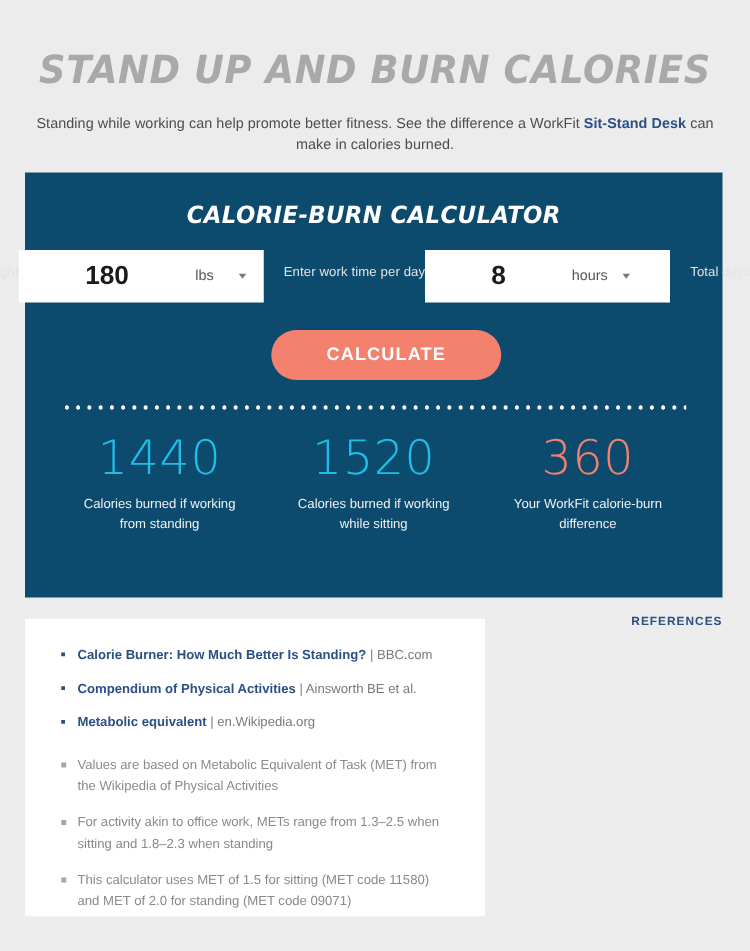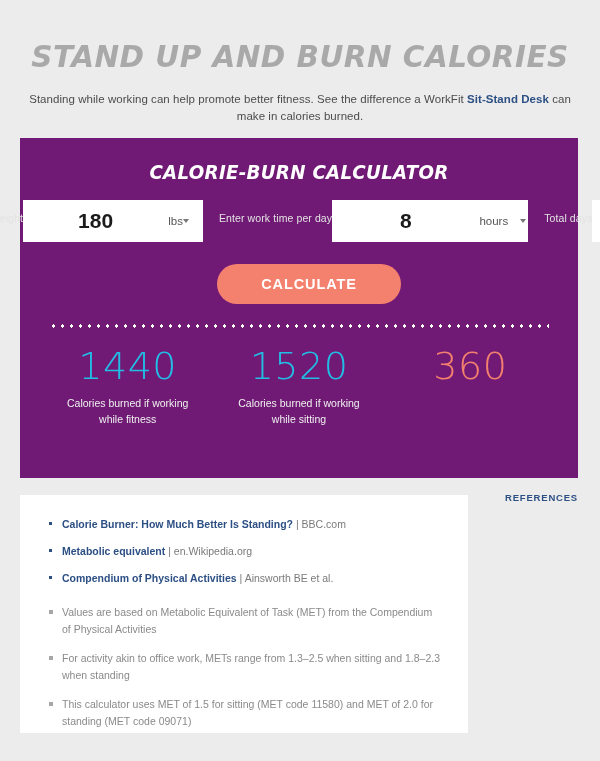--- a/index.html
+++ b/index.html
@@ -51,21 +51,21 @@
     cursor: pointer;
   }
 
   
   .calc-panel {
     position: absolute;
     left: 20px;
     top: 138px;
     width: 558px;
     height: 340px;
-    background: #701a75;
+    background: #0c4a6e;
     box-sizing: border-box;
   }
   .calc-title {
     margin: 0;
     padding-top: 23px;
     text-align: center;
     color: #ffffff;
     font-size: 19px;
     font-weight: bold;
     font-style: italic;
@@ -94,21 +94,21 @@
     letter-spacing: 0.1px;
     white-space: nowrap;
   }
   .field-box {
     background: #ffffff;
     height: 42px;
     display: flex;
     align-items: center;
     box-sizing: border-box;
   }
-  .field-weight { width: 180px; }
+  .field-weight { width: 196px; }
   .field-time   { width: 196px; }
   .field-days   { width: 66px;  justify-content: center; }
 
   .num-input {
     flex: 1;
     border: none;
     outline: none;
     background: transparent;
     text-align: center;
     font-size: 21px;
@@ -126,28 +126,28 @@
     color: #1b1b1b;
     border: none;
     outline: none;
     background: transparent;
     width: 100%;
     font-family: "Liberation Sans", sans-serif;
   }
   .unit-select {
     display: flex;
     align-items: center;
-    gap: 0;
+    gap: 20px;
     padding-right: 14px;
     color: #555555;
     font-size: 11.5px;
     cursor: pointer;
     white-space: nowrap;
   }
-  .unit-select.wide { padding-right: 2px; gap: 12px; }
+  .unit-select.wide { padding-right: 32px; gap: 12px; }
   .caret {
     width: 0;
     height: 0;
     border-left: 3.5px solid transparent;
     border-right: 3.5px solid transparent;
     border-top: 4px solid #777777;
     display: inline-block;
   }
 
   
@@ -220,21 +220,21 @@
     font-weight: bold;
     letter-spacing: 0.8px;
     text-align: center;
   }
 
   
   .white-card {
     position: absolute;
     left: 20px;
     top: 495px;
-    width: 448px;
+    width: 368px;
     height: 238px;
     background: #ffffff;
     box-sizing: border-box;
     padding: 22px 26px 15px 26px;
   }
   ul.ref-list, ul.note-list {
     list-style: none;
     margin: 0;
     padding: 0;
   }
@@ -332,50 +332,51 @@
 
     <div class="calc-btn-wrap">
       <button class="calc-btn">CALCULATE</button>
     </div>
 
     <div class="dotted"></div>
 
     <div class="results">
       <div class="result">
         <div class="result-num cyan">1440</div>
-        <div class="result-cap">Calories burned if working while fitness</div>
+        <div class="result-cap">Calories burned if working from standing</div>
       </div>
       <div class="result">
         <div class="result-num cyan">1520</div>
         <div class="result-cap">Calories burned if working while sitting</div>
       </div>
       <div class="result">
         <div class="result-num coral">360</div>
+        <div class="result-cap">Your WorkFit calorie-burn difference</div>
       </div>
     </div>
   </div>
 
   <div class="ref-label">REFERENCES</div>
 
   <div class="white-card">
     <ul class="ref-list">
       <li>
         <a class="ref-link">Calorie Burner: How Much Better Is Standing?</a>
         <span class="ref-src">| BBC.com</span>
       </li>
       <li>
+        <a class="ref-link">Compendium of Physical Activities</a>
+        <span class="ref-src">| Ainsworth BE et al.</span>
+      </li>
+      <li>
         <a class="ref-link">Metabolic equivalent</a>
         <span class="ref-src">| en.Wikipedia.org</span>
       </li>
-      <li>
-        <a class="ref-link">Compendium of Physical Activities</a>
-        <span class="ref-src">| Ainsworth BE et al.</span>
-      </li>
     </ul>
 
     <ul class="note-list">
-      <li>Values are based on Metabolic Equivalent of Task (MET) from the Compendium of Physical Activities</li>
+      <li>Values are based on Metabolic Equivalent of Task (MET) from the Wikipedia of Physical Activities</li>
       <li>For activity akin to office work, METs range from 1.3–2.5 when sitting and 1.8–2.3 when standing</li>
       <li>This calculator uses MET of 1.5 for sitting (MET code 11580) and MET of 2.0 for standing (MET code 09071)</li>
     </ul>
   </div>
 
 </div>
 
 </body></html>

